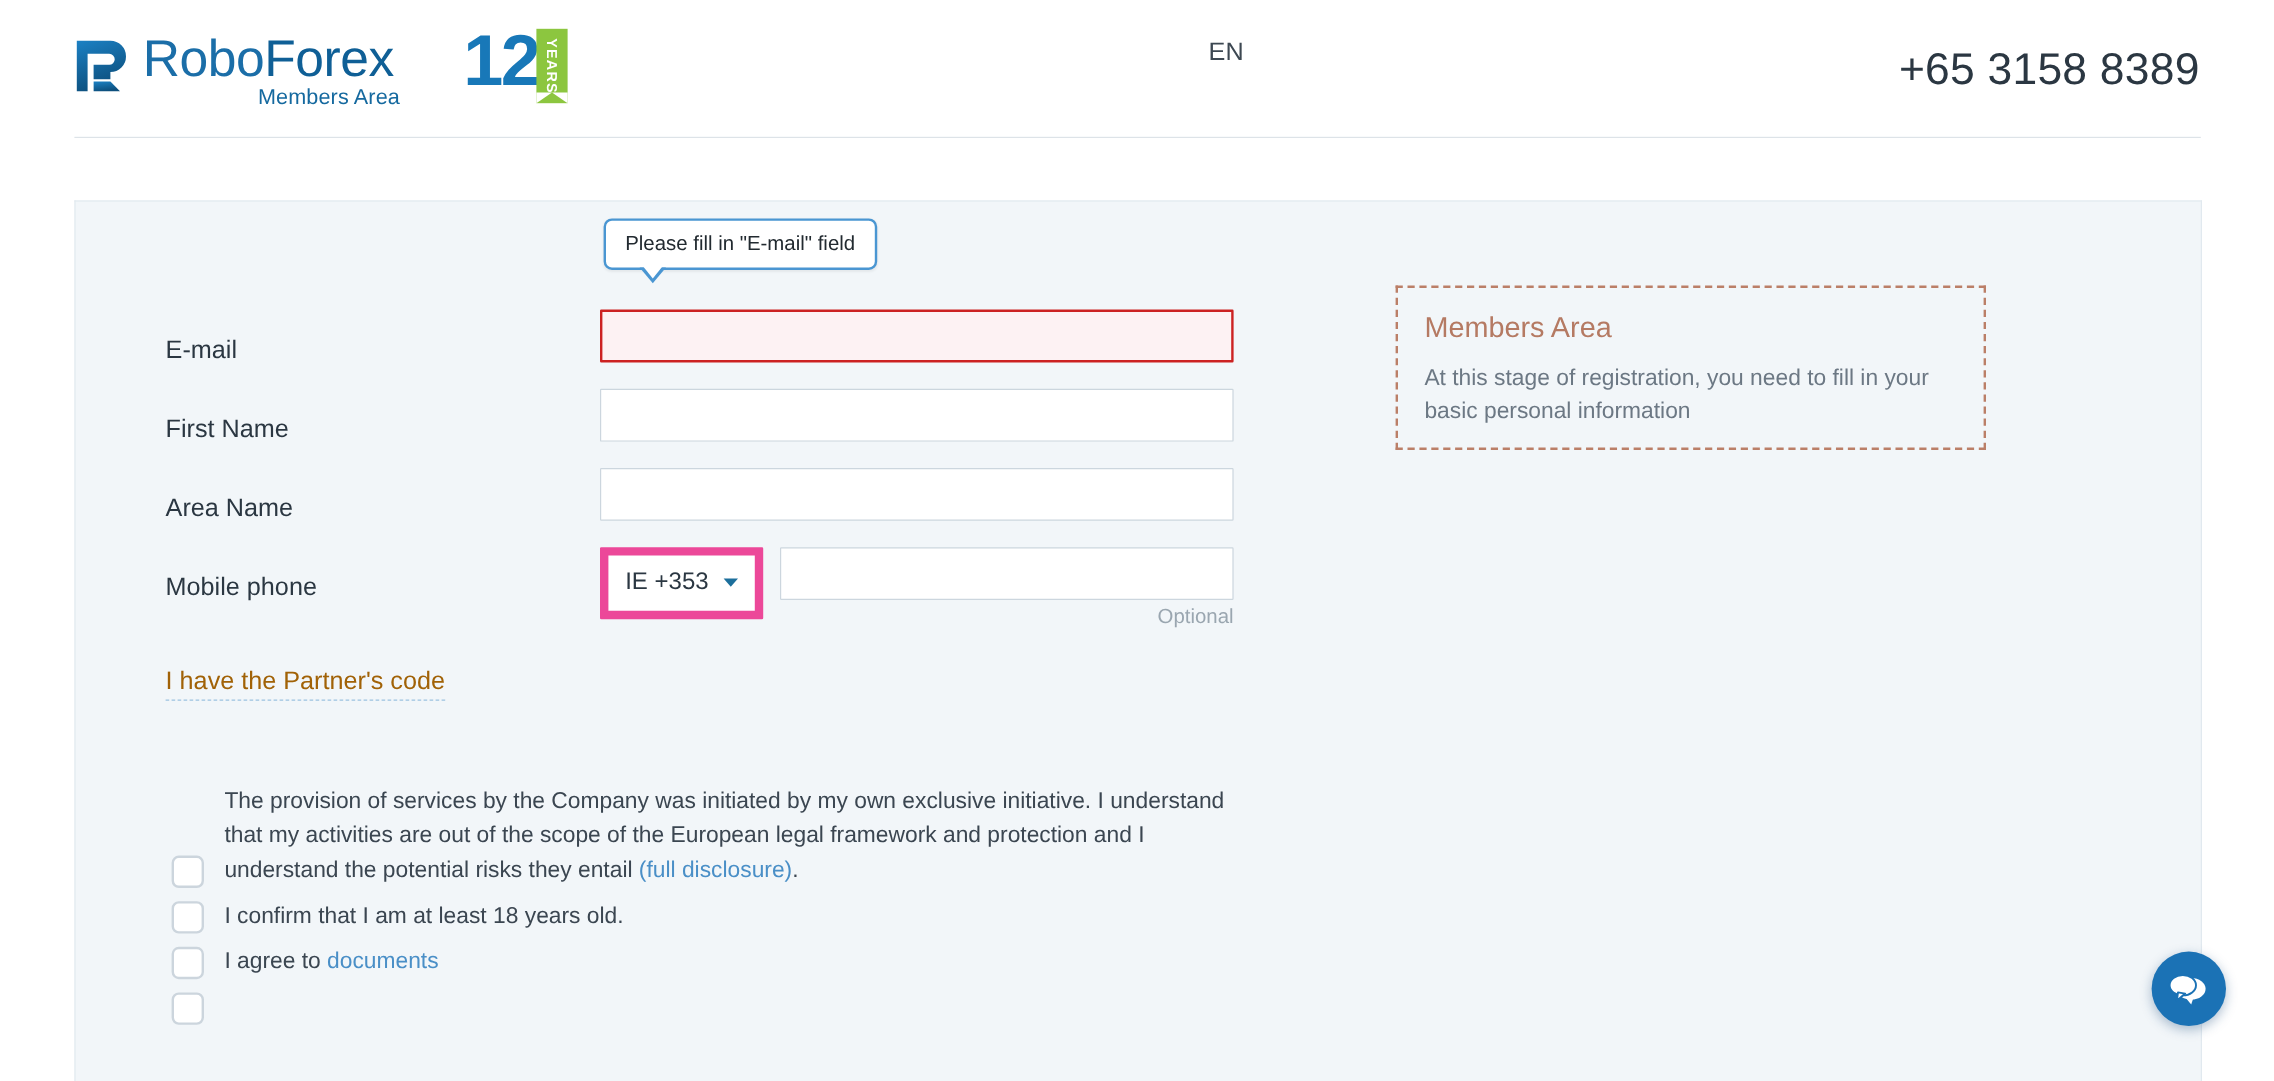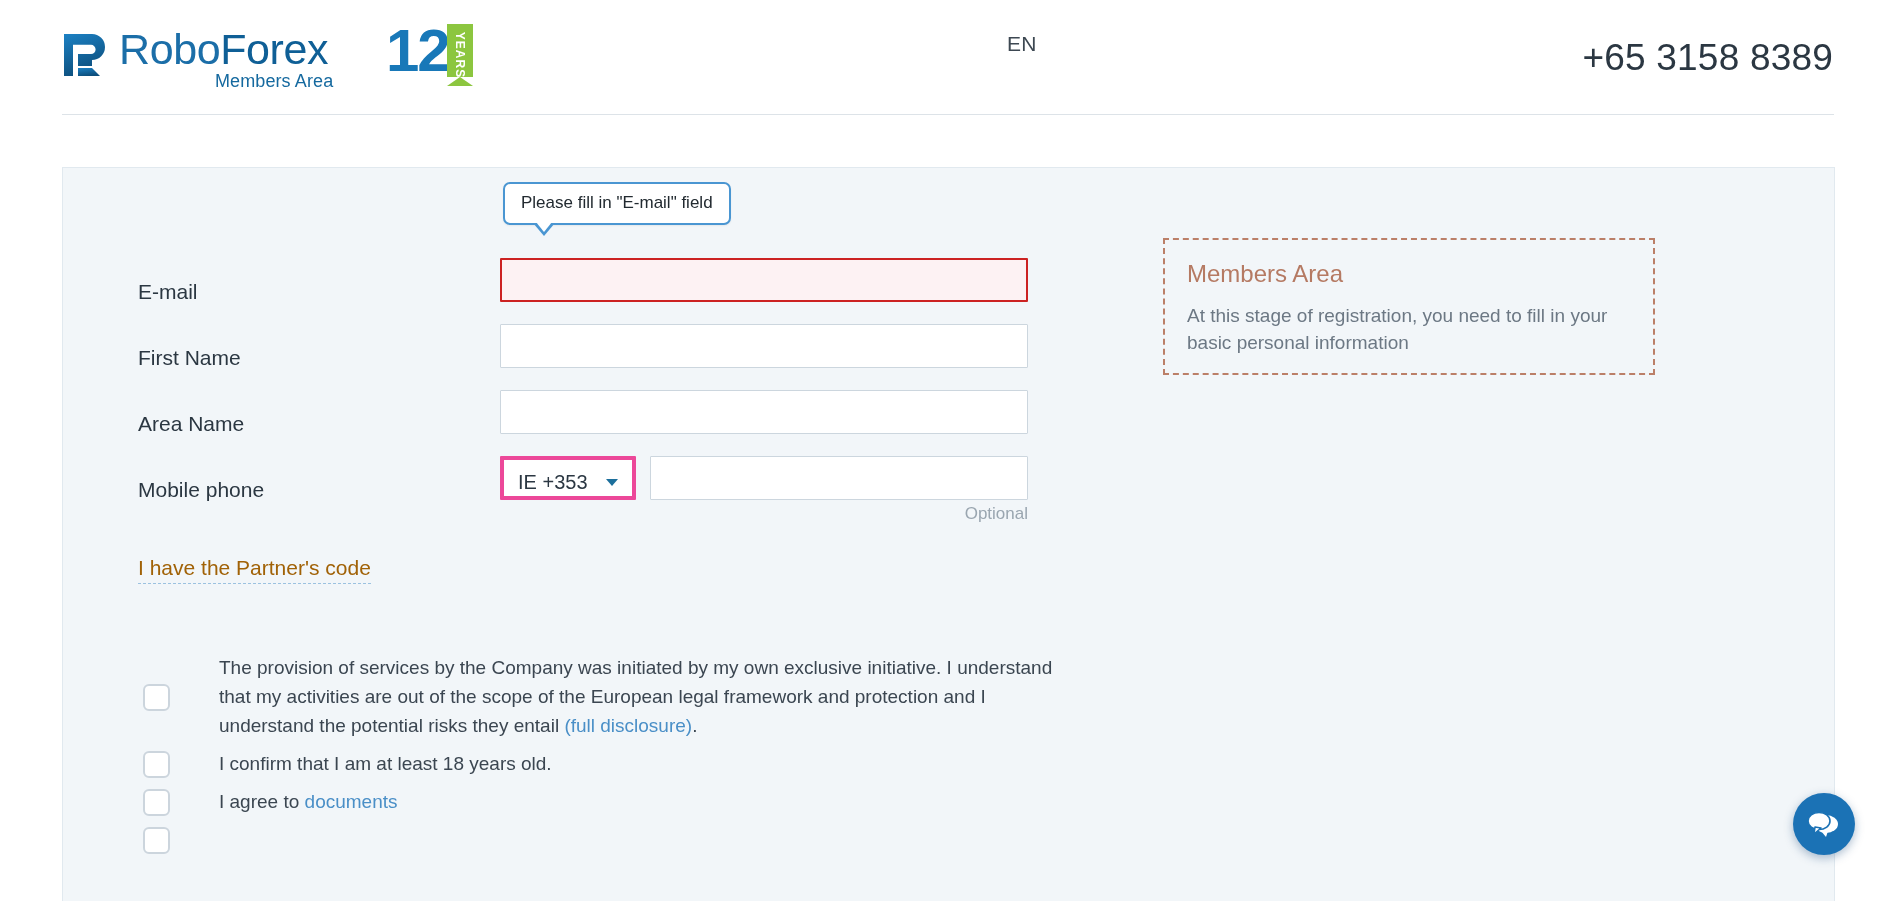--- a/index.html
+++ b/index.html
@@ -187,23 +187,23 @@
   #row-first   { top: 156px; }
   #row-last    { top: 222px; }
   #row-phone   { top: 288px; }
 
   
   #country-select {
     position: absolute;
     left: 437px;
     top: 0;
     width: 136px;
-    height: 44px;
-    background: #ffffff;
-    border: 4px solid #ec4899;
+    height: 60px;
+    background: #ffffff;
+    border: 7px solid #ec4899;
     border-radius: 1px;
     cursor: pointer;
   }
   #country-code-text {
     position: absolute;
     left: 14px;
     top: 0;
     line-height: 44px;
     font-size: 20px;
     color: #2b3742;
@@ -317,23 +317,22 @@
   
   #agreements {
     position: absolute;
     left: 0;
     top: 485px;
     width: 100%;
   }
   .agree-row {
     position: relative;
     display: flex;
-    align-items: center;
+    align-items: flex-end;
     margin-bottom: 10px;
-    gap: 32px;
   }
   .checkbox {
     flex: none;
     width: 27px;
     height: 27px;
     margin-left: 80px;
     margin-top: 2px;
     margin-right: 17px;
     background: #ffffff;
     border: 2px solid #ccd5dd;

